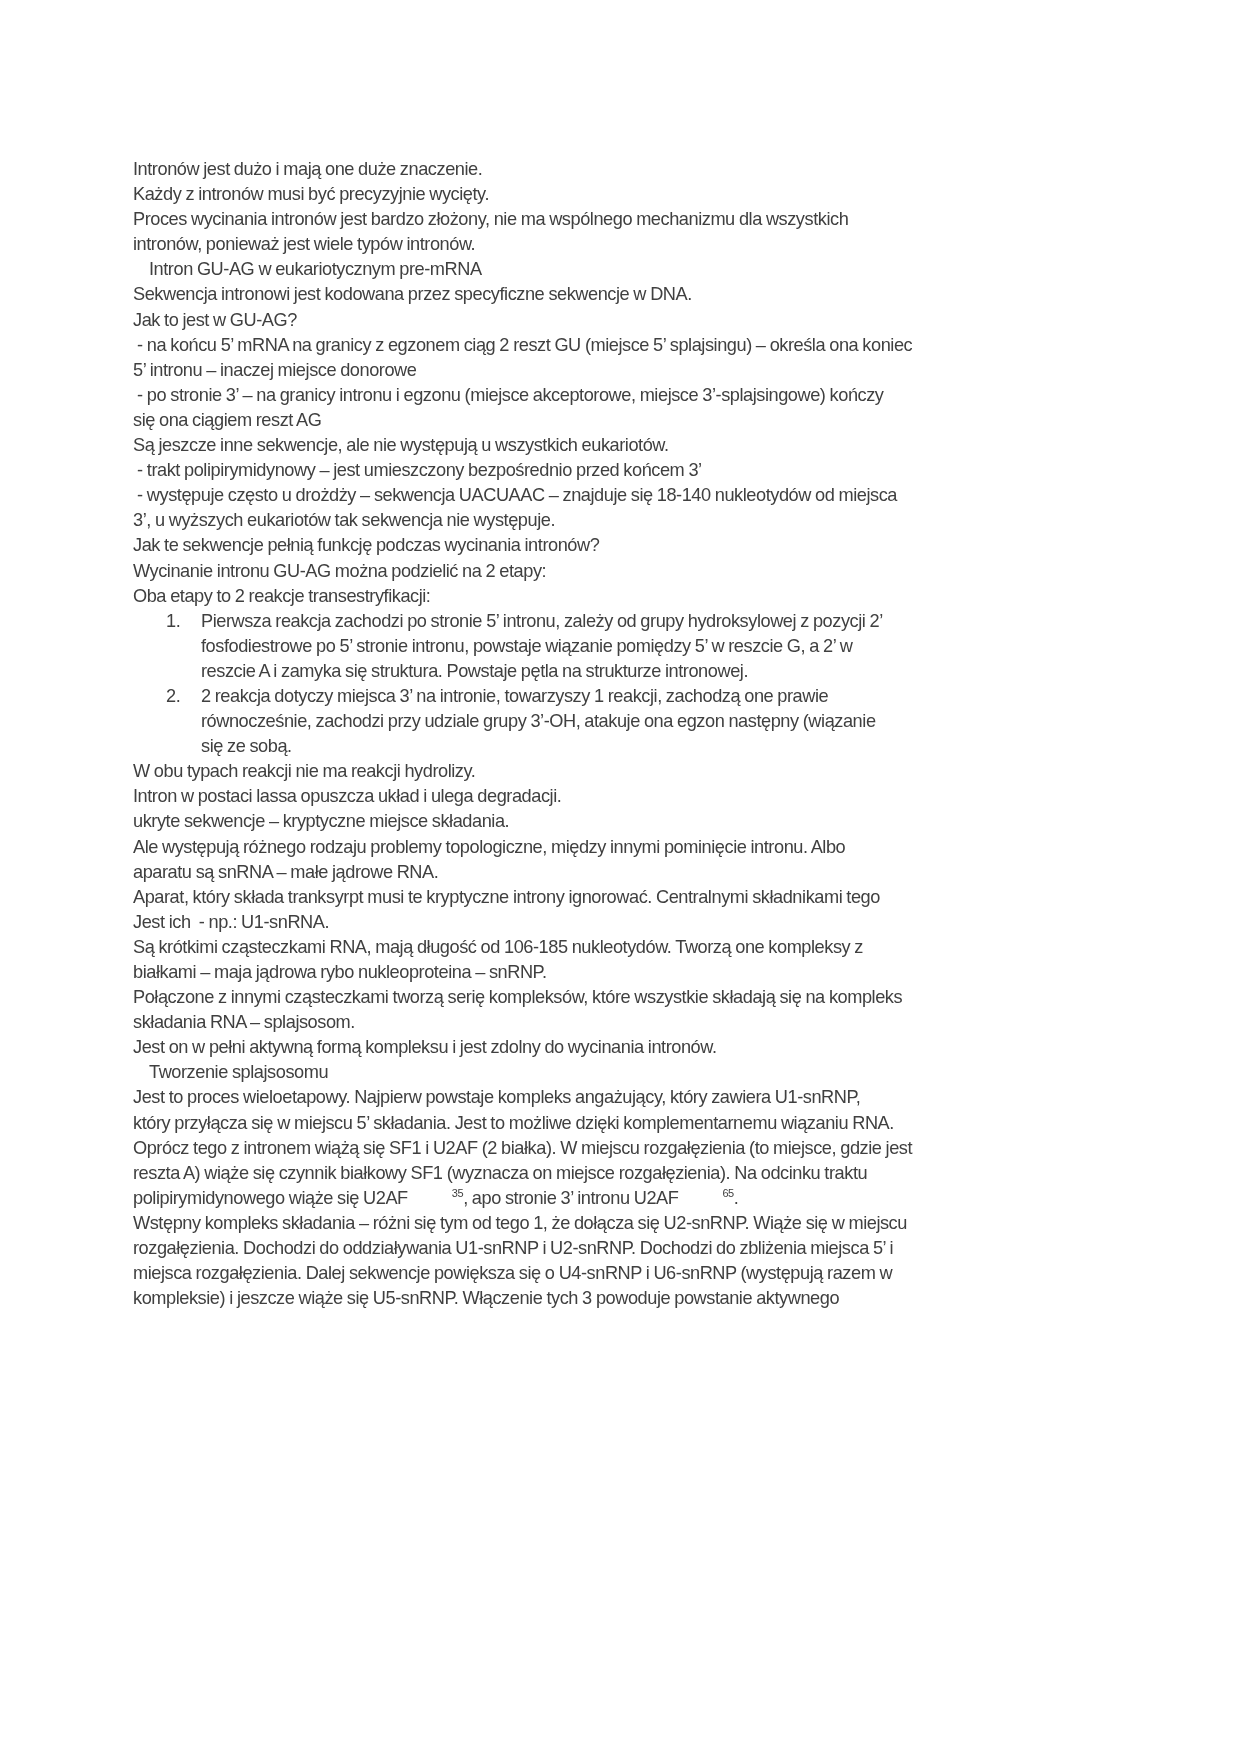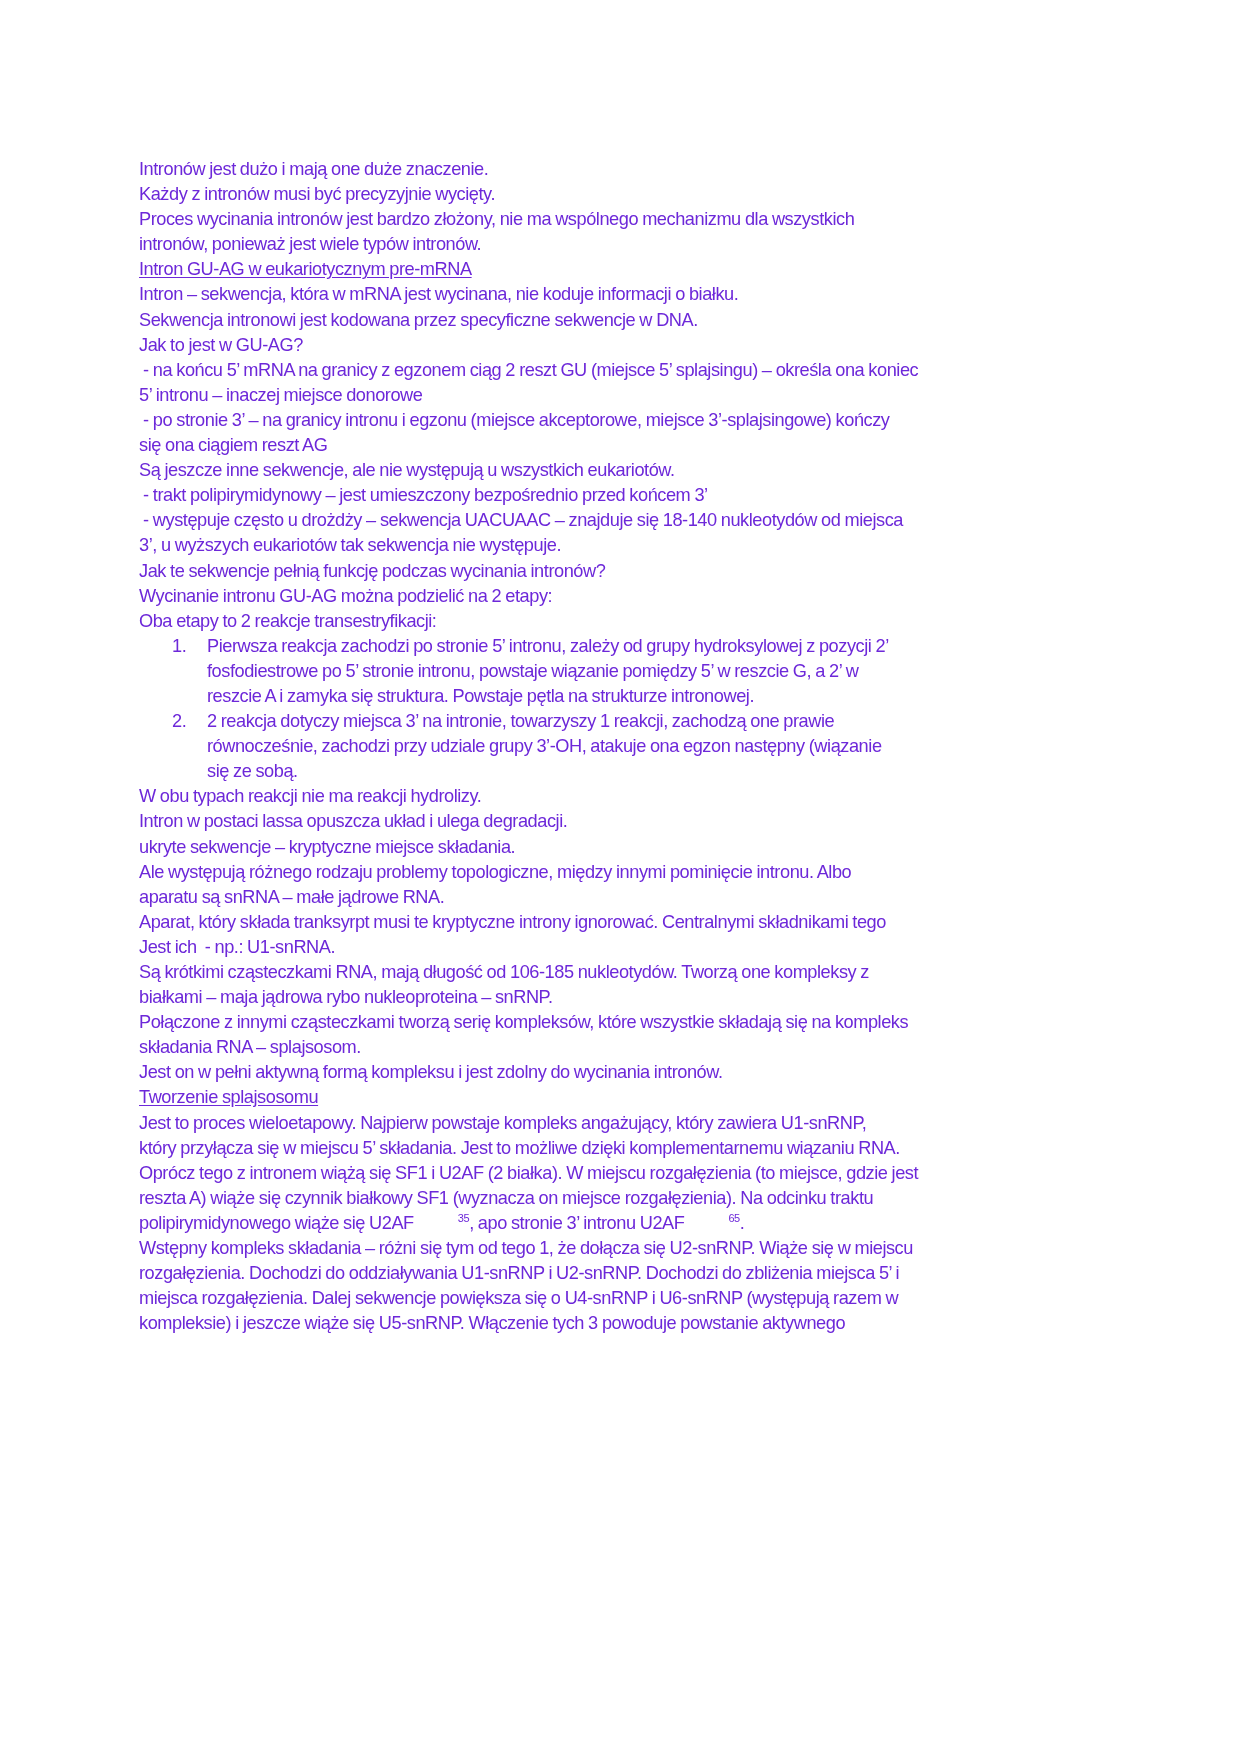--- a/index.html
+++ b/index.html
@@ -1,44 +1,43 @@
 <!DOCTYPE html>
 <html><head>
 <meta charset="utf-8">
 <style>
   html, body { margin: 0; padding: 0; background: #ffffff; }
   body { width: 1240px; height: 1754px; position: relative; overflow: hidden; }
   .page {
-    position: absolute; left: 139px; top: 157px; width: 880px;
+    position: absolute; left: 133px; top: 157px; width: 880px;
     font-family: "Liberation Sans", "DejaVu Sans", sans-serif;
-    font-size: 18.2px; line-height: 25.1px; color: #6d28d9;
+    font-size: 18.2px; line-height: 25.1px; color: #404040;
     letter-spacing: -0.45px; word-spacing: -0.5px;
   }
   .line { white-space: nowrap; }
-  .heading { text-decoration: underline; text-underline-offset: 2px; }
+  .heading { text-underline-offset: 2px; margin-left: 16px; }
   .li { display: flex; }
   .li .num { width: 35px; margin-left: 33px; flex: none; }
   .li .body { flex: 1; }
   sup { font-size: 11px; line-height: 0; vertical-align: 7px; padding-left: 44px; }
 </style>
 </head>
 <body>
 
 <div class="page">
   <div>
     <div class="line">Intronów jest dużo i mają one duże znaczenie.</div>
     <div class="line">Każdy z intronów musi być precyzyjnie wycięty.</div>
     <div class="line">Proces wycinania intronów jest bardzo złożony, nie ma wspólnego mechanizmu dla wszystkich</div>
     <div class="line">intronów, ponieważ jest wiele typów intronów.</div>
   </div>
 
   <div class="line heading">Intron GU-AG w eukariotycznym pre-mRNA</div>
 
   <div>
-    <div class="line">Intron – sekwencja, która w mRNA jest wycinana, nie koduje informacji o białku.</div>
     <div class="line">Sekwencja intronowi jest kodowana przez specyficzne sekwencje w DNA.</div>
     <div class="line">Jak to jest w GU-AG?</div>
     <div class="line" style="white-space:pre"> - na końcu 5’ mRNA na granicy z egzonem ciąg 2 reszt GU (miejsce 5’ splajsingu) – określa ona koniec</div>
     <div class="line">5’ intronu – inaczej miejsce donorowe</div>
     <div class="line" style="white-space:pre"> - po stronie 3’ – na granicy intronu i egzonu (miejsce akceptorowe, miejsce 3’-splajsingowe) kończy</div>
     <div class="line">się ona ciągiem reszt AG</div>
     <div class="line">Są jeszcze inne sekwencje, ale nie występują u wszystkich eukariotów.</div>
     <div class="line" style="white-space:pre"> - trakt polipirymidynowy – jest umieszczony bezpośrednio przed końcem 3’</div>
     <div class="line" style="white-space:pre"> - występuje często u drożdży – sekwencja UACUAAC – znajduje się 18-140 nukleotydów od miejsca</div>
     <div class="line">3’, u wyższych eukariotów tak sekwencja nie występuje.</div>

